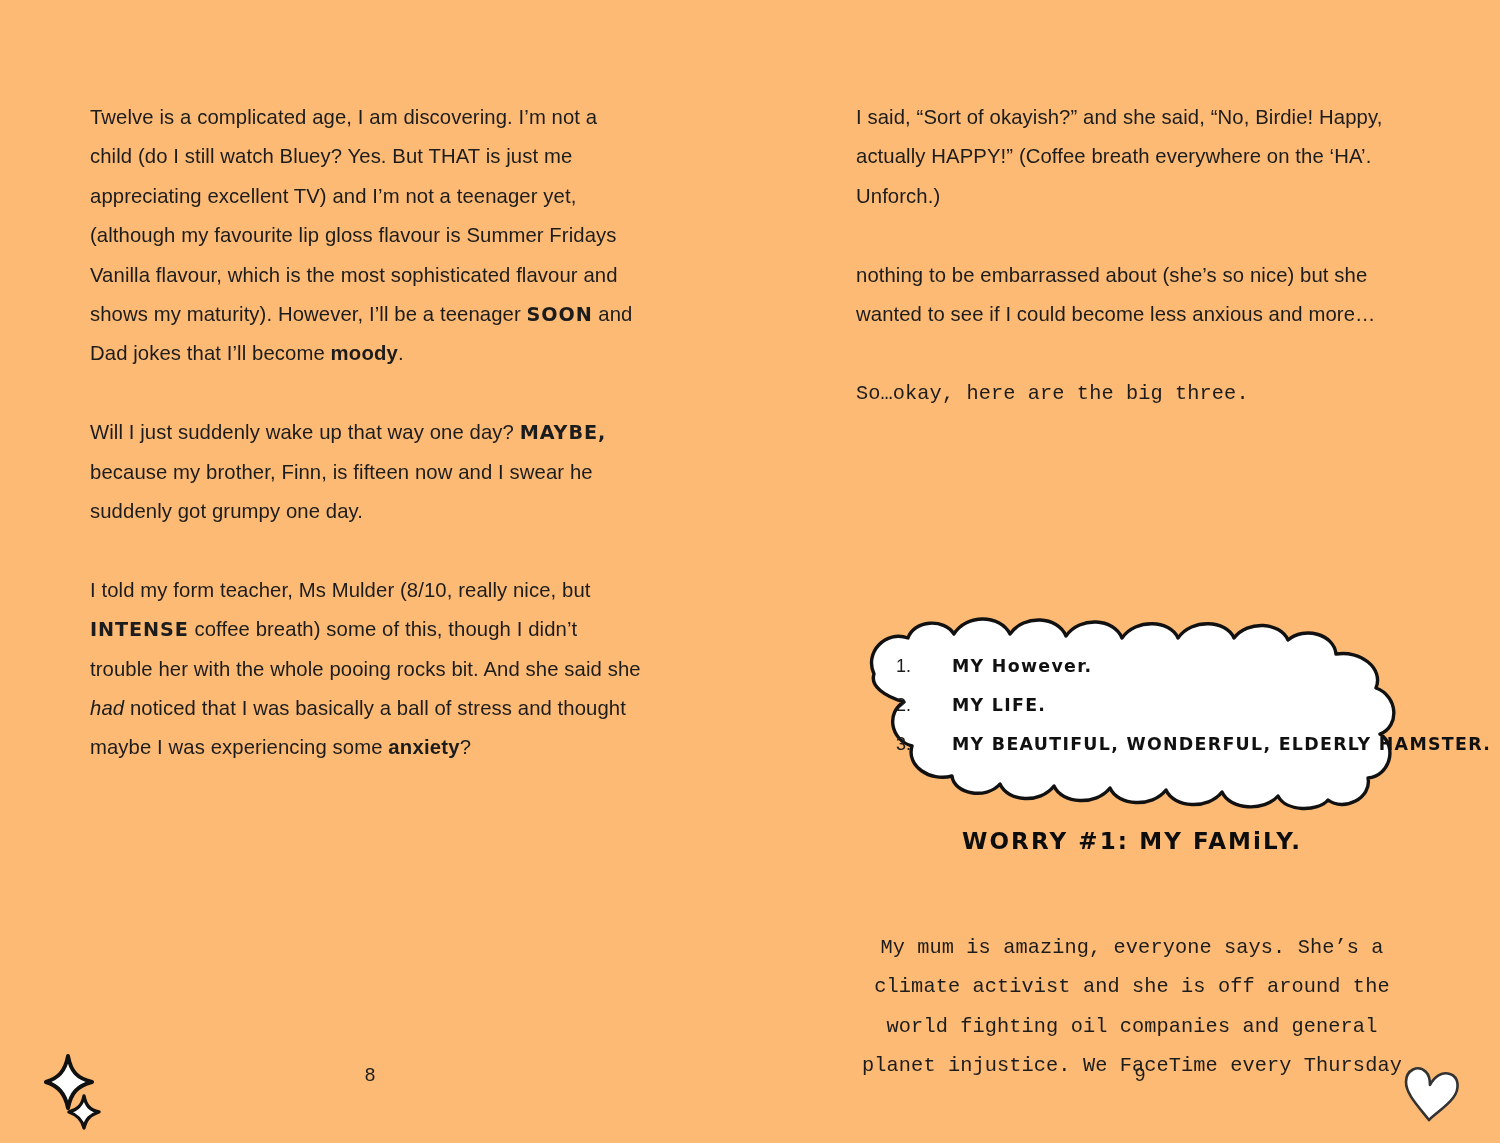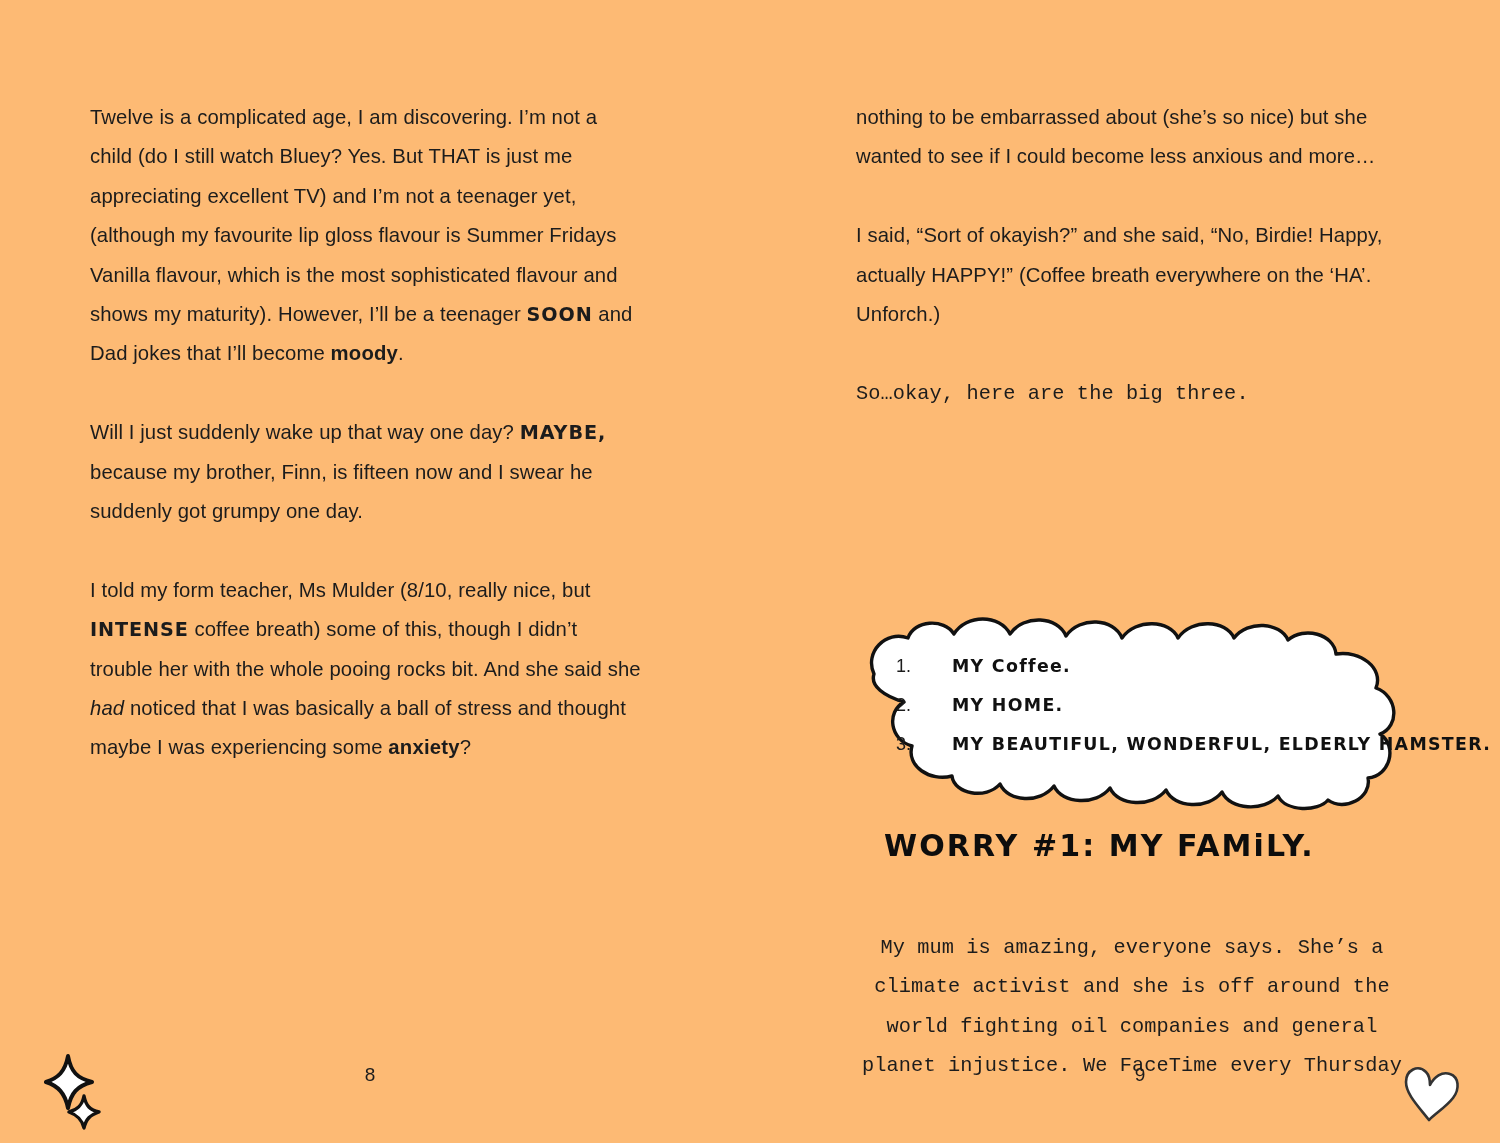--- a/index.html
+++ b/index.html
@@ -94,26 +94,27 @@
     font-family: "Liberation Sans", sans-serif;
     font-weight: 400;
     font-size: 18px;
     letter-spacing: 0;
     color: #1c1c1c;
   }
 
   
   .worry-heading {
     position: absolute;
-    left: 884px;
+    left: 856px;
     top: 828px;
     width: 552px;
+    text-align: center;
     font-family: "DejaVu Sans", sans-serif;
     font-weight: 700;
-    font-size: 30px;
+    font-size: 23px;
     letter-spacing: 2.1px;
     color: #0d0d0d;
   }
 
   
   .folio {
     position: absolute;
     top: 1064px;
     width: 120px;
     text-align: center;
@@ -140,23 +141,23 @@
 
     <p class="para"><span>Will I just suddenly wake up that way one day? </span><span class="hand-caps">MAYBE,</span><span> because my brother, Finn, is fifteen now and I swear he suddenly got grumpy one day.</span></p>
 
 
     <p class="para"><span>I told my form teacher, Ms Mulder (8/10, really nice, but </span><span class="hand-caps">INTENSE</span><span> coffee breath) some of this, though I didn’t trouble her with the whole pooing rocks bit. And she said she </span><span class="ital">had</span><span> noticed that I was basically a ball of stress and thought maybe I was experiencing some </span><span class="b-heavy">anxiety</span><span>?</span></p>
 
   </div>
 
   <div class="col col-right body-text">
 
+    <p class="para">I said, “Sort of okayish?” and she said, “No, Birdie! Happy, actually HAPPY!” (Coffee breath everywhere on the ‘HA’. Unforch.)</p>
+
     <p class="para">nothing to be embarrassed about (she’s so nice) but she wanted to see if I could become less anxious and more…</p>
-
-    <p class="para">I said, “Sort of okayish?” and she said, “No, Birdie! Happy, actually HAPPY!” (Coffee breath everywhere on the ‘HA’. Unforch.)</p>
 
 
     <p class="para tight">So…okay, here are the big three.</p>
   </div>
 
   <div class="cloud-wrap">
     <svg viewBox="0 0 580 200" xmlns="http://www.w3.org/2000/svg">
       <path d="M 36 62
                C 26 40, 48 18, 70 26
                C 76 8, 106 6, 116 22
@@ -178,25 +179,25 @@
                C 258 194, 224 192, 216 174
                C 202 192, 170 190, 162 172
                C 148 188, 116 182, 114 164
                C 92 170, 68 154, 74 134
                C 52 128, 48 100, 66 90
                C 46 84, 32 74, 36 62 Z" fill="#ffffff" stroke="#111111" stroke-width="3.4" stroke-linejoin="round" stroke-linecap="round"></path>
     </svg>
     <ul class="cloud-list">
       <li>
         <span class="cloud-num">1.</span>
-        <span>MY Coffee.</span>
+        <span>MY However.</span>
       </li>
       <li>
         <span class="cloud-num">2.</span>
-        <span>MY HOME.</span>
+        <span>MY LIFE.</span>
       </li>
       <li>
         <span class="cloud-num">3.</span>
         <span>MY BEAUTIFUL, WONDERFUL, ELDERLY HAMSTER.</span>
       </li>
     </ul>
   </div>
 
   <div class="worry-heading">WORRY #1: MY FAMiLY.</div>
 

